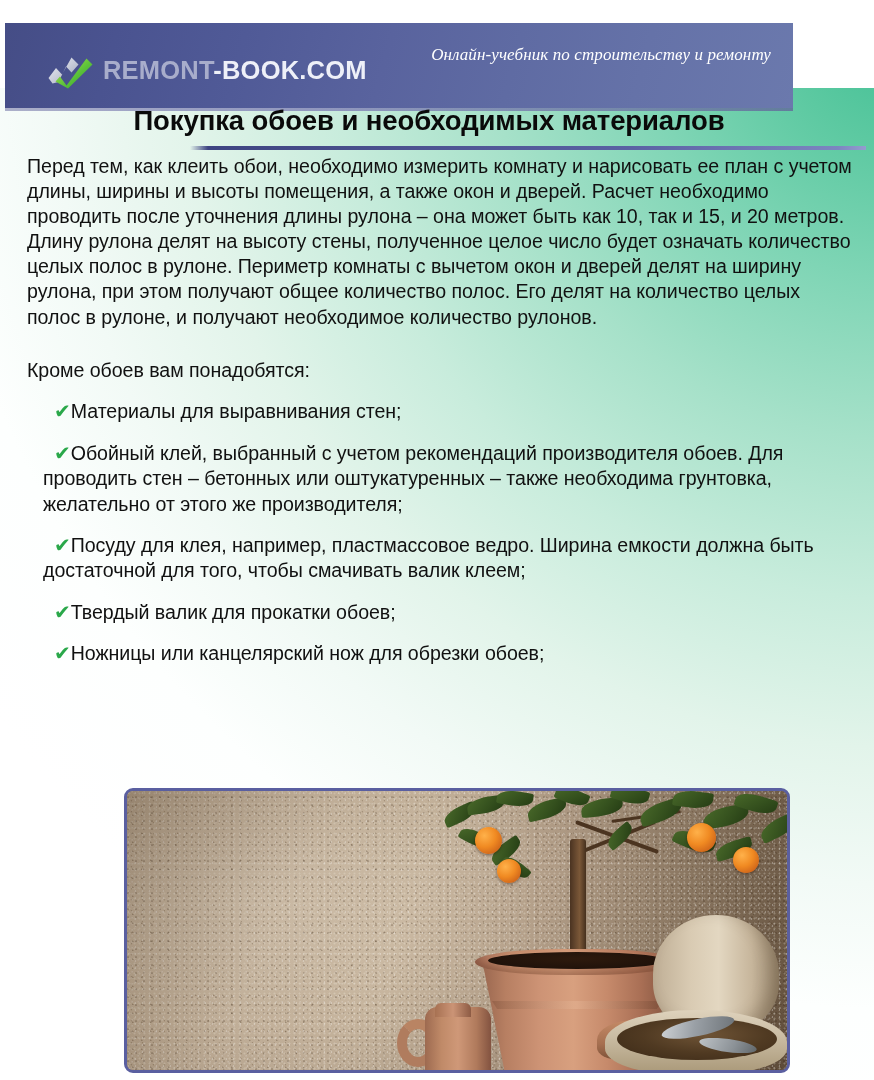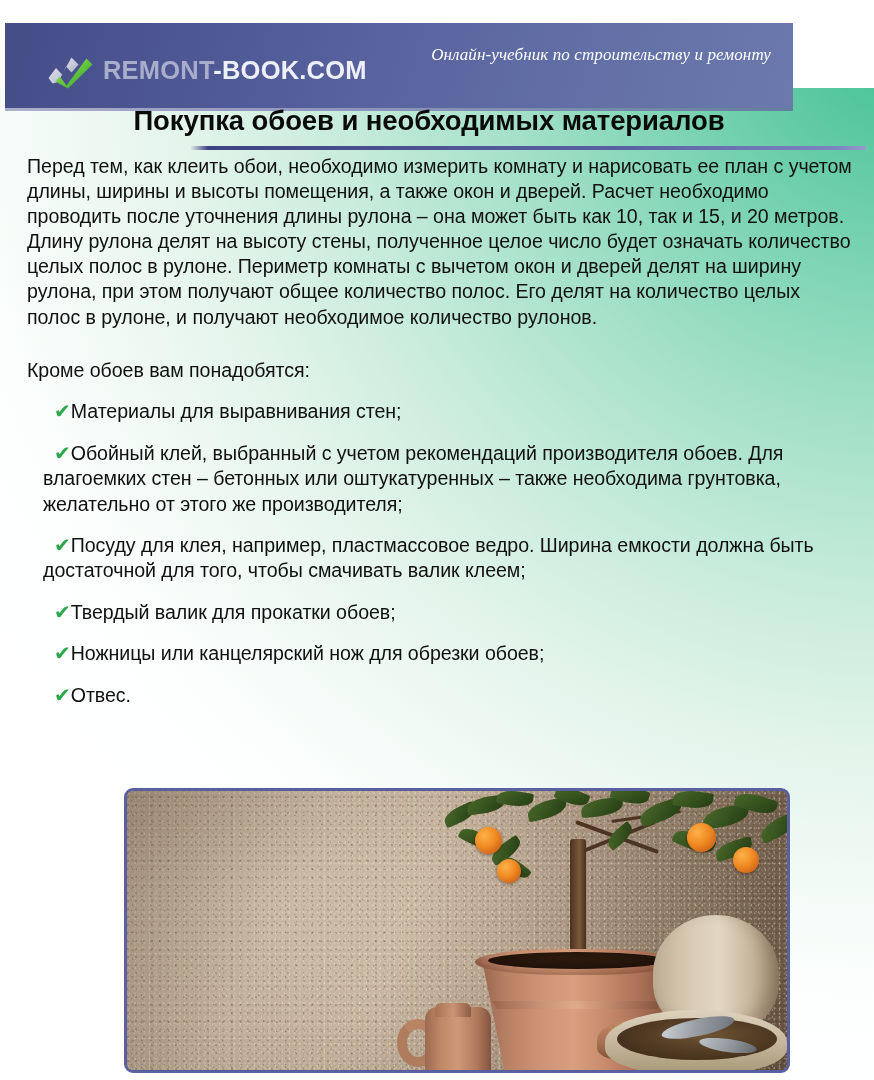--- a/index.html
+++ b/index.html
@@ -431,25 +431,24 @@
 
     <div class="body-copy">
 
       <p class="para">Перед тем, как клеить обои, необходимо измерить комнату и нарисовать ее план с учетом длины, ширины и высоты помещения, а также окон и дверей. Расчет необходимо проводить после уточнения длины рулона – она может быть как 10, так и 15, и 20 метров.</p>
       <p class="para">Длину рулона делят на высоту стены, полученное целое число будет означать количество целых полос в рулоне. Периметр комнаты с вычетом окон и дверей делят на ширину рулона, при этом получают общее количество полос. Его делят на количество целых полос в рулоне, и получают необходимое количество рулонов.</p>
 
       <p class="list-intro">Кроме обоев вам понадобятся:</p>
 
       <ul class="check-list">
         <li><span class="check">✔</span><span>Материалы для выравнивания стен;</span></li>
-        <li><span class="check">✔</span><span>Обойный клей, выбранный с учетом рекомендаций производителя обоев. Для влагоемких стен – бетонных или оштукатуренных – также необходима грунтовка, желательно от этого же производителя;</span></li>
+        <li><span class="check">✔</span><span>Обойный клей, выбранный с учетом рекомендаций производителя обоев. Для проводить стен – бетонных или оштукатуренных – также необходима грунтовка, желательно от этого же производителя;</span></li>
         <li><span class="check">✔</span><span>Посуду для клея, например, пластмассовое ведро. Ширина емкости должна быть достаточной для того, чтобы смачивать валик клеем;</span></li>
         <li><span class="check">✔</span><span>Твердый валик для прокатки обоев;</span></li>
         <li><span class="check">✔</span><span>Ножницы или канцелярский нож для обрезки обоев;</span></li>
-        <li><span class="check">✔</span><span>Отвес.</span></li>
       </ul>
 
     </div>
   </div>
 
   <div class="photo-wrap">
     <div class="photo">
       <div class="stucco"></div>
       <div class="stucco2"></div>
       <div class="wall-shadow"></div>

